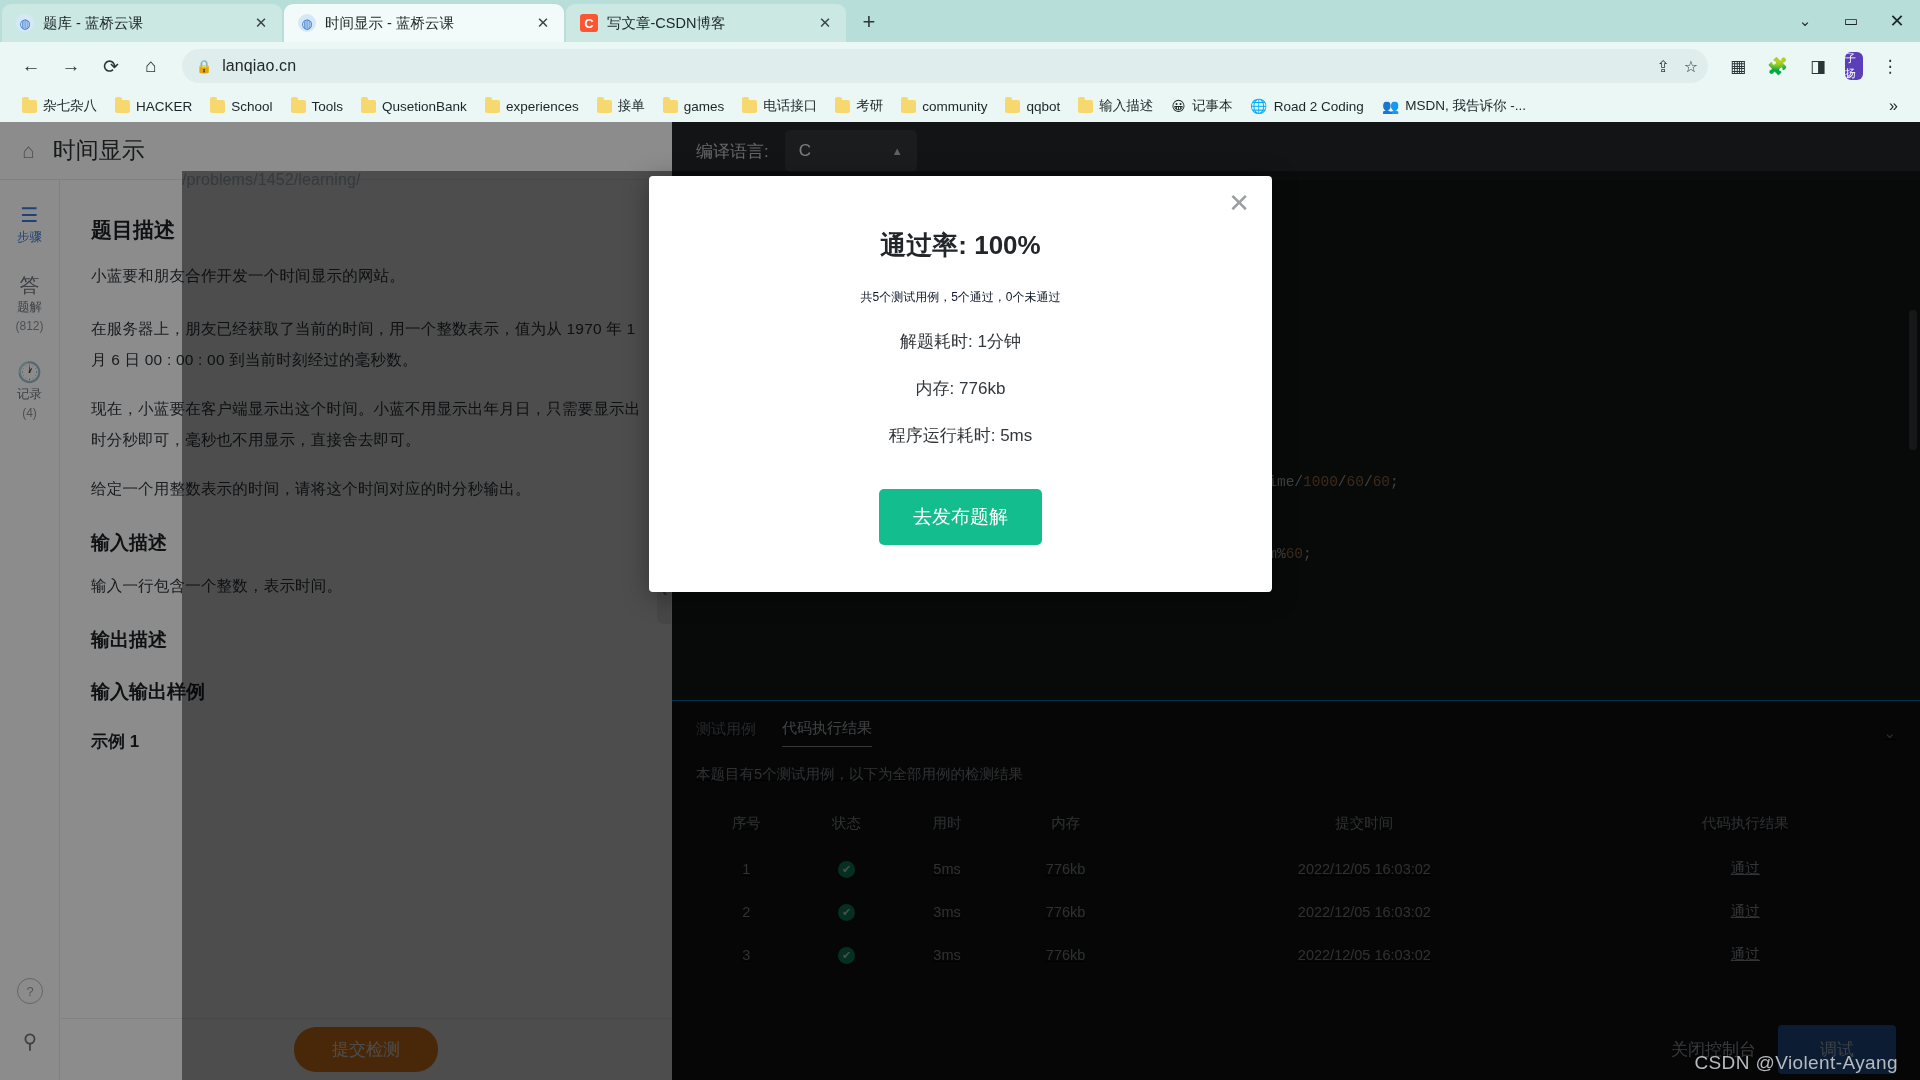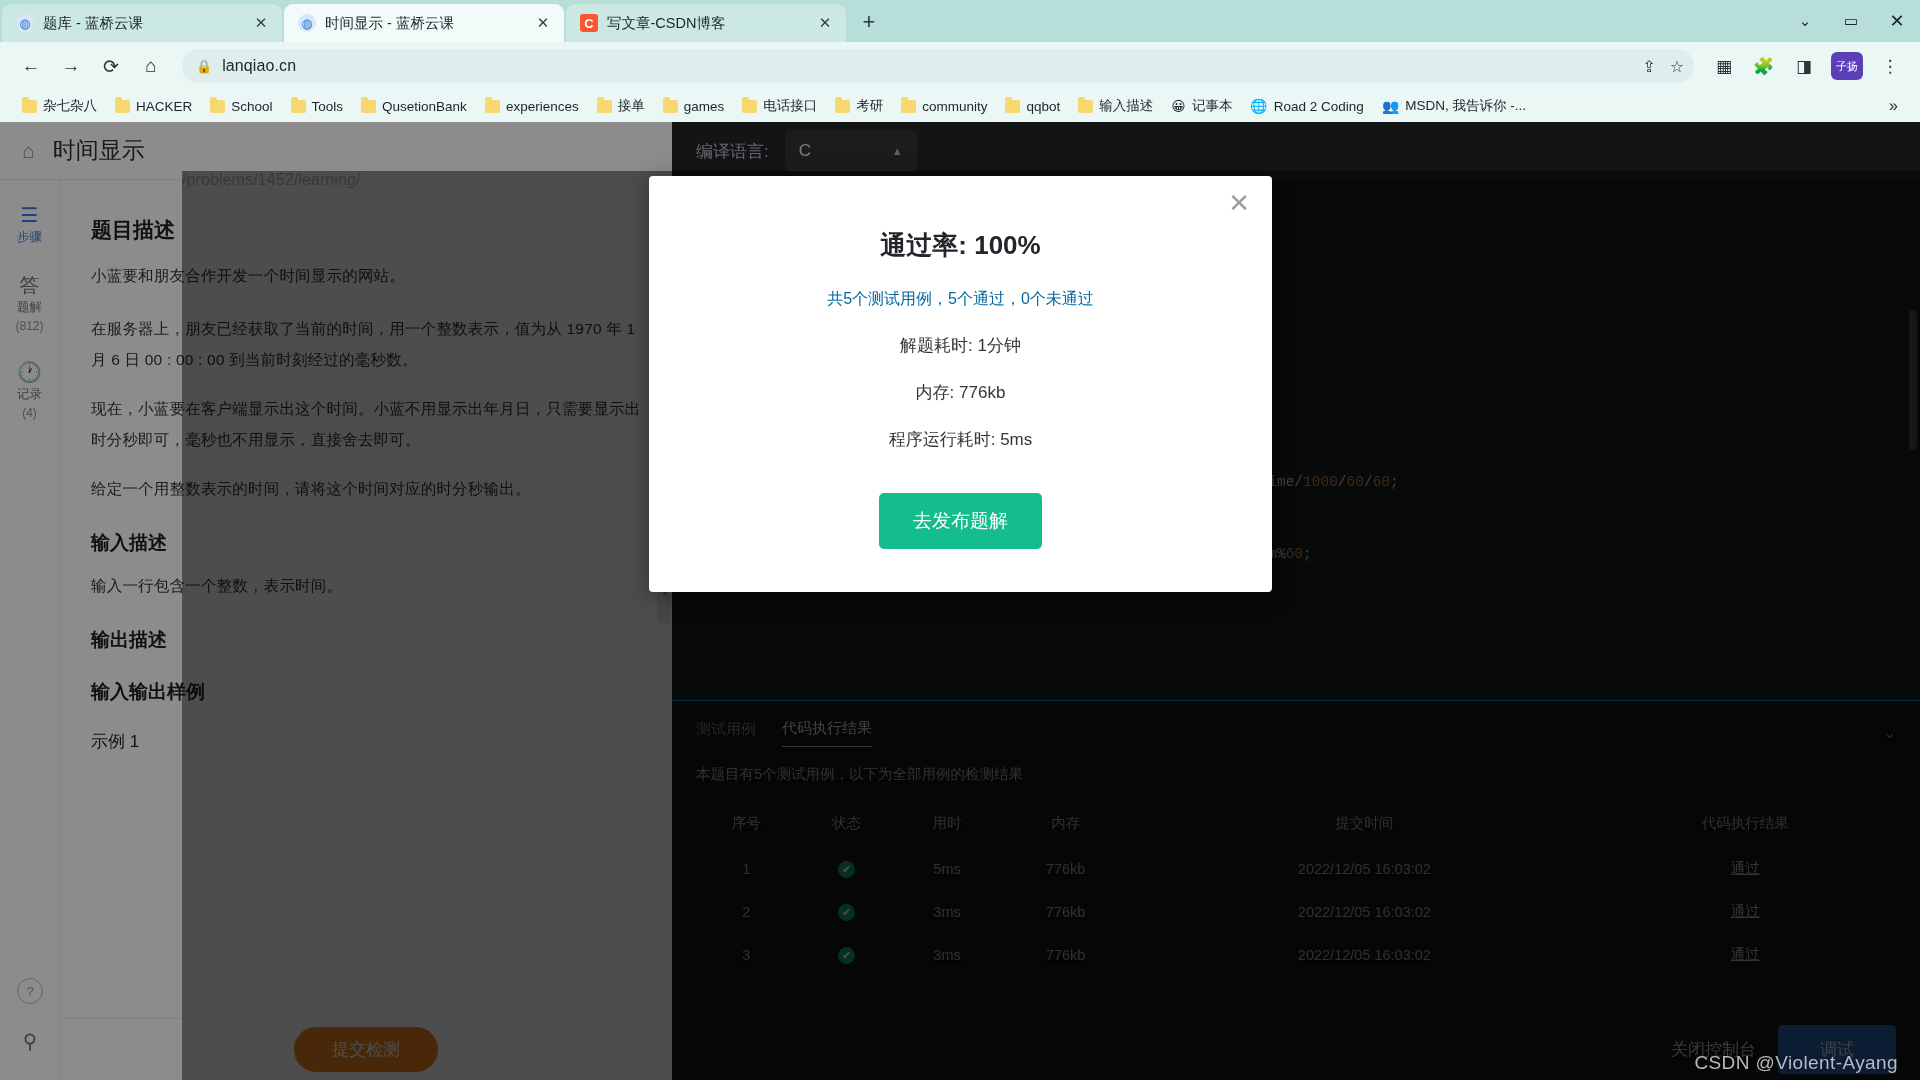--- a/index.html
+++ b/index.html
@@ -83,21 +83,21 @@
   .omnibox .lock { font-size: 13px; color: #404a4d; }
   .omni-url { font-size: 16px; color: #20282b; letter-spacing: .1px; }
   .omni-url .dim { color: #5f6b6f; }
   .omni-right {
     position: absolute; right: 10px; display: flex; align-items: center; gap: 14px;
     color: #2e3a3d; font-size: 16px;
   }
   .navicons { display: flex; align-items: center; gap: 4px; }
   .navicons .navbtn { width: 36px; height: 36px; font-size: 17px; }
   .avatar-chip {
-    width: 32px; height: 28px; border-radius: 6px; background: #5b3fb8;
+    width: 18px; height: 28px; border-radius: 6px; background: #5b3fb8;
     color: #fff; font-size: 11px; display: flex; align-items: center; justify-content: center;
     margin: 0 5px;
   }
 
   .bookmarks {
     position: absolute; top: 90px; left: 0; width: 1920px; height: 32px;
     background: #eaf7f5; display: flex; align-items: center; padding: 0 14px; gap: 2px;
     overflow: hidden;
   }
   .bm {
@@ -160,21 +160,21 @@
   .problem p {
     font-size: 15.5px; color: #30363b; line-height: 2.0; margin-bottom: 18px;
     letter-spacing: .2px;
   }
   .problem p.first { margin-bottom: 22px; }
   code.inl {
     font-family: "Liberation Mono", "DejaVu Sans Mono", monospace;
     color: #d6336c; font-size: 14px; background: transparent;
   }
   .problem h3 { font-size: 19px; color: #1c2024; font-weight: bold; margin: 26px 0 14px; }
-  .problem h4 { font-size: 17px; color: #1c2024; font-weight: normal; margin: 25px 0 12px; }
+  .problem h4 { font-size: 17px; color: #1c2024; font-weight: bold; margin: 25px 0 12px; }
 
   .prob-scrollbar {
     position: absolute; right: 7px; top: 160px; width: 7px; height: 680px;
     background: #f0f0f0; border-radius: 4px;
   }
   .prob-scrollbar .thumb {
     position: absolute; top: 0; left: 0; width: 7px; height: 250px;
     background: #c6c9cc; border-radius: 4px;
   }
 
@@ -283,21 +283,21 @@
     left: 649px; top: 176px; width: 623px; height: 416px;
     background: #fff; border-radius: 4px;
     box-shadow: 0 4px 26px rgba(0,0,0,.35);
     display: flex; flex-direction: column; align-items: center;
   }
   .modal-close {
     position: absolute; top: 14px; right: 22px; font-size: 26px;
     color: #9a9fa3; line-height: 1;
   }
   .modal-rate { font-size: 26px; color: #22262a; font-weight: bold; margin-top: 52px; }
-  .modal-sub { font-size: 16px; color: #0369a1; margin-top: 26px; }
+  .modal-sub { font-size: 12px; color: #0f172a; margin-top: 26px; }
   .modal-row { font-size: 17px; color: #32373b; margin-top: 24px; }
   .modal-btn {
     margin-top: 42px; background: #13bd8d; color: #fff; border: none;
     padding: 15px 34px; border-radius: 5px; font-size: 19px; font-family: inherit;
   }
 </style>
 </head>
 <body>
 
 <div id="root">

